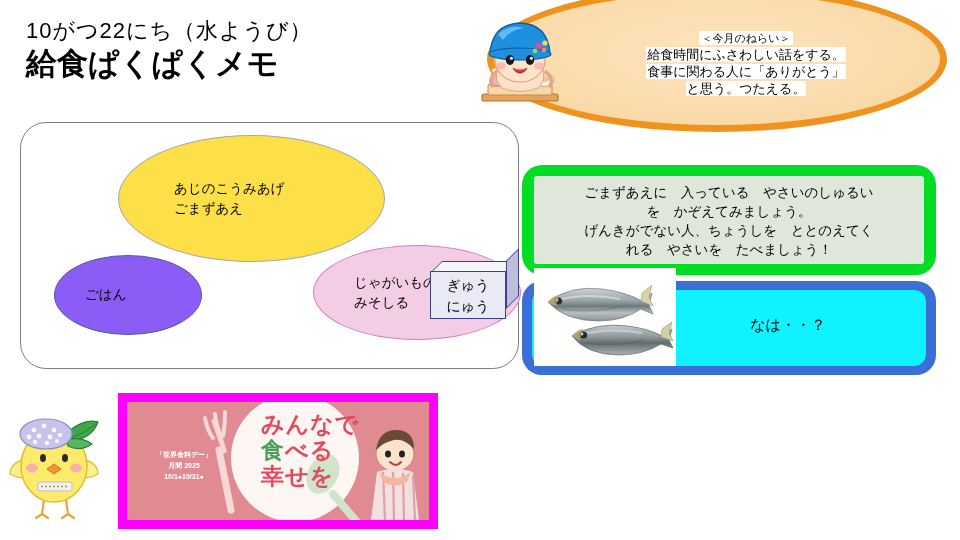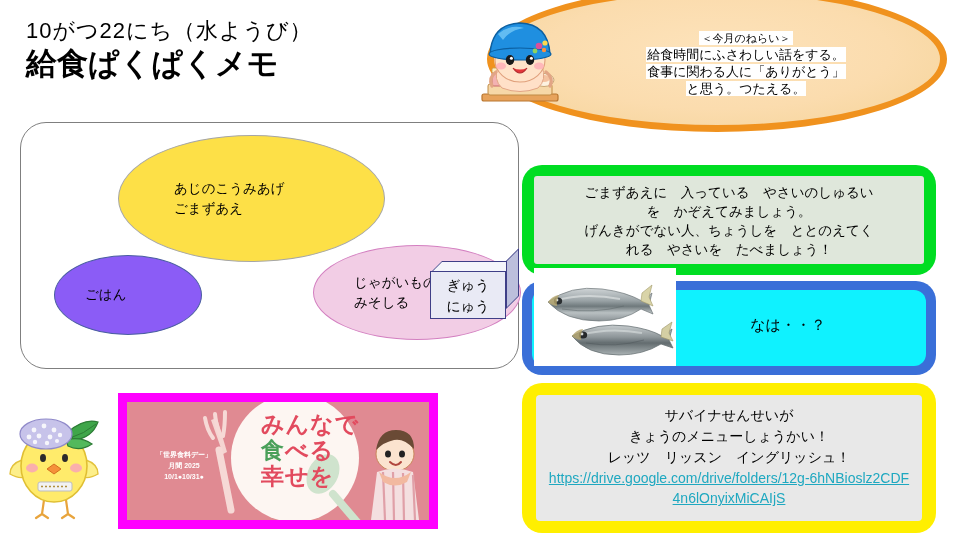--- a/index.html
+++ b/index.html
@@ -229,28 +229,20 @@
       <path d="M38 68 q24 -14 56 -10 q22 3 34 10 l10 -7 l-3 11 l4 8 l-12 -4 q-18 11 -42 11 q-32 0 -47 -19z" fill="url(#fishg2)" stroke="#5f686b" stroke-width=".7"></path>
       <path d="M46 67 q30 -8 62 -2" fill="none" stroke="#dfe3e4" stroke-width="2" opacity=".55"></path>
       <path d="M52 75 q30 5 58 -3" fill="none" stroke="#4e5659" stroke-width="1" opacity=".5"></path>
       <ellipse cx="49" cy="67" rx="4.2" ry="3.6" fill="#26292b"></ellipse>
       <circle cx="48" cy="66" r="1.4" fill="#d8dcdd"></circle>
       <path d="M38 68 q4 -6 11 -7 q-3 6 -2 11 q-6 -1 -9 -4z" fill="#b0a169" opacity=".8"></path>
       <path d="M128 61 l10 -7 l-3 11 l4 8 l-12 -4z" fill="#d4cfa4" stroke="#9c9466" stroke-width=".6"></path>
     </svg>
   </div>
 
-  <div class="rbox box-yellow">
-    <div class="inner">
-      <div class="txt">サバイナせんせいが
-きょうのメニューしょうかい！
-レッツ　リッスン　イングリッシュ！</div>
-      <a class="url" href="#">https://drive.google.com/drive/folders/12g-6hNBioslz2CDF4n6lOnyixMiCAIjS</a>
-    </div>
-  </div>
 
   <div class="poster">
     <div class="poster-in">
       <svg viewBox="0 0 302 118" width="302" height="118" style="position:absolute;left:0;top:0;">
         <rect x="0" y="0" width="302" height="118" fill="#e08a92"></rect>
 
         <circle cx="168" cy="56" r="64" fill="#fdf6f2"></circle>
 
         <path d="M84 18 l6 -2 l10 34 l-4 2z" fill="#f6d9d6" opacity=".95"></path>
         <path d="M78 16 q2 12 8 20" stroke="#f6d9d6" stroke-width="4" fill="none" stroke-linecap="round"></path>

